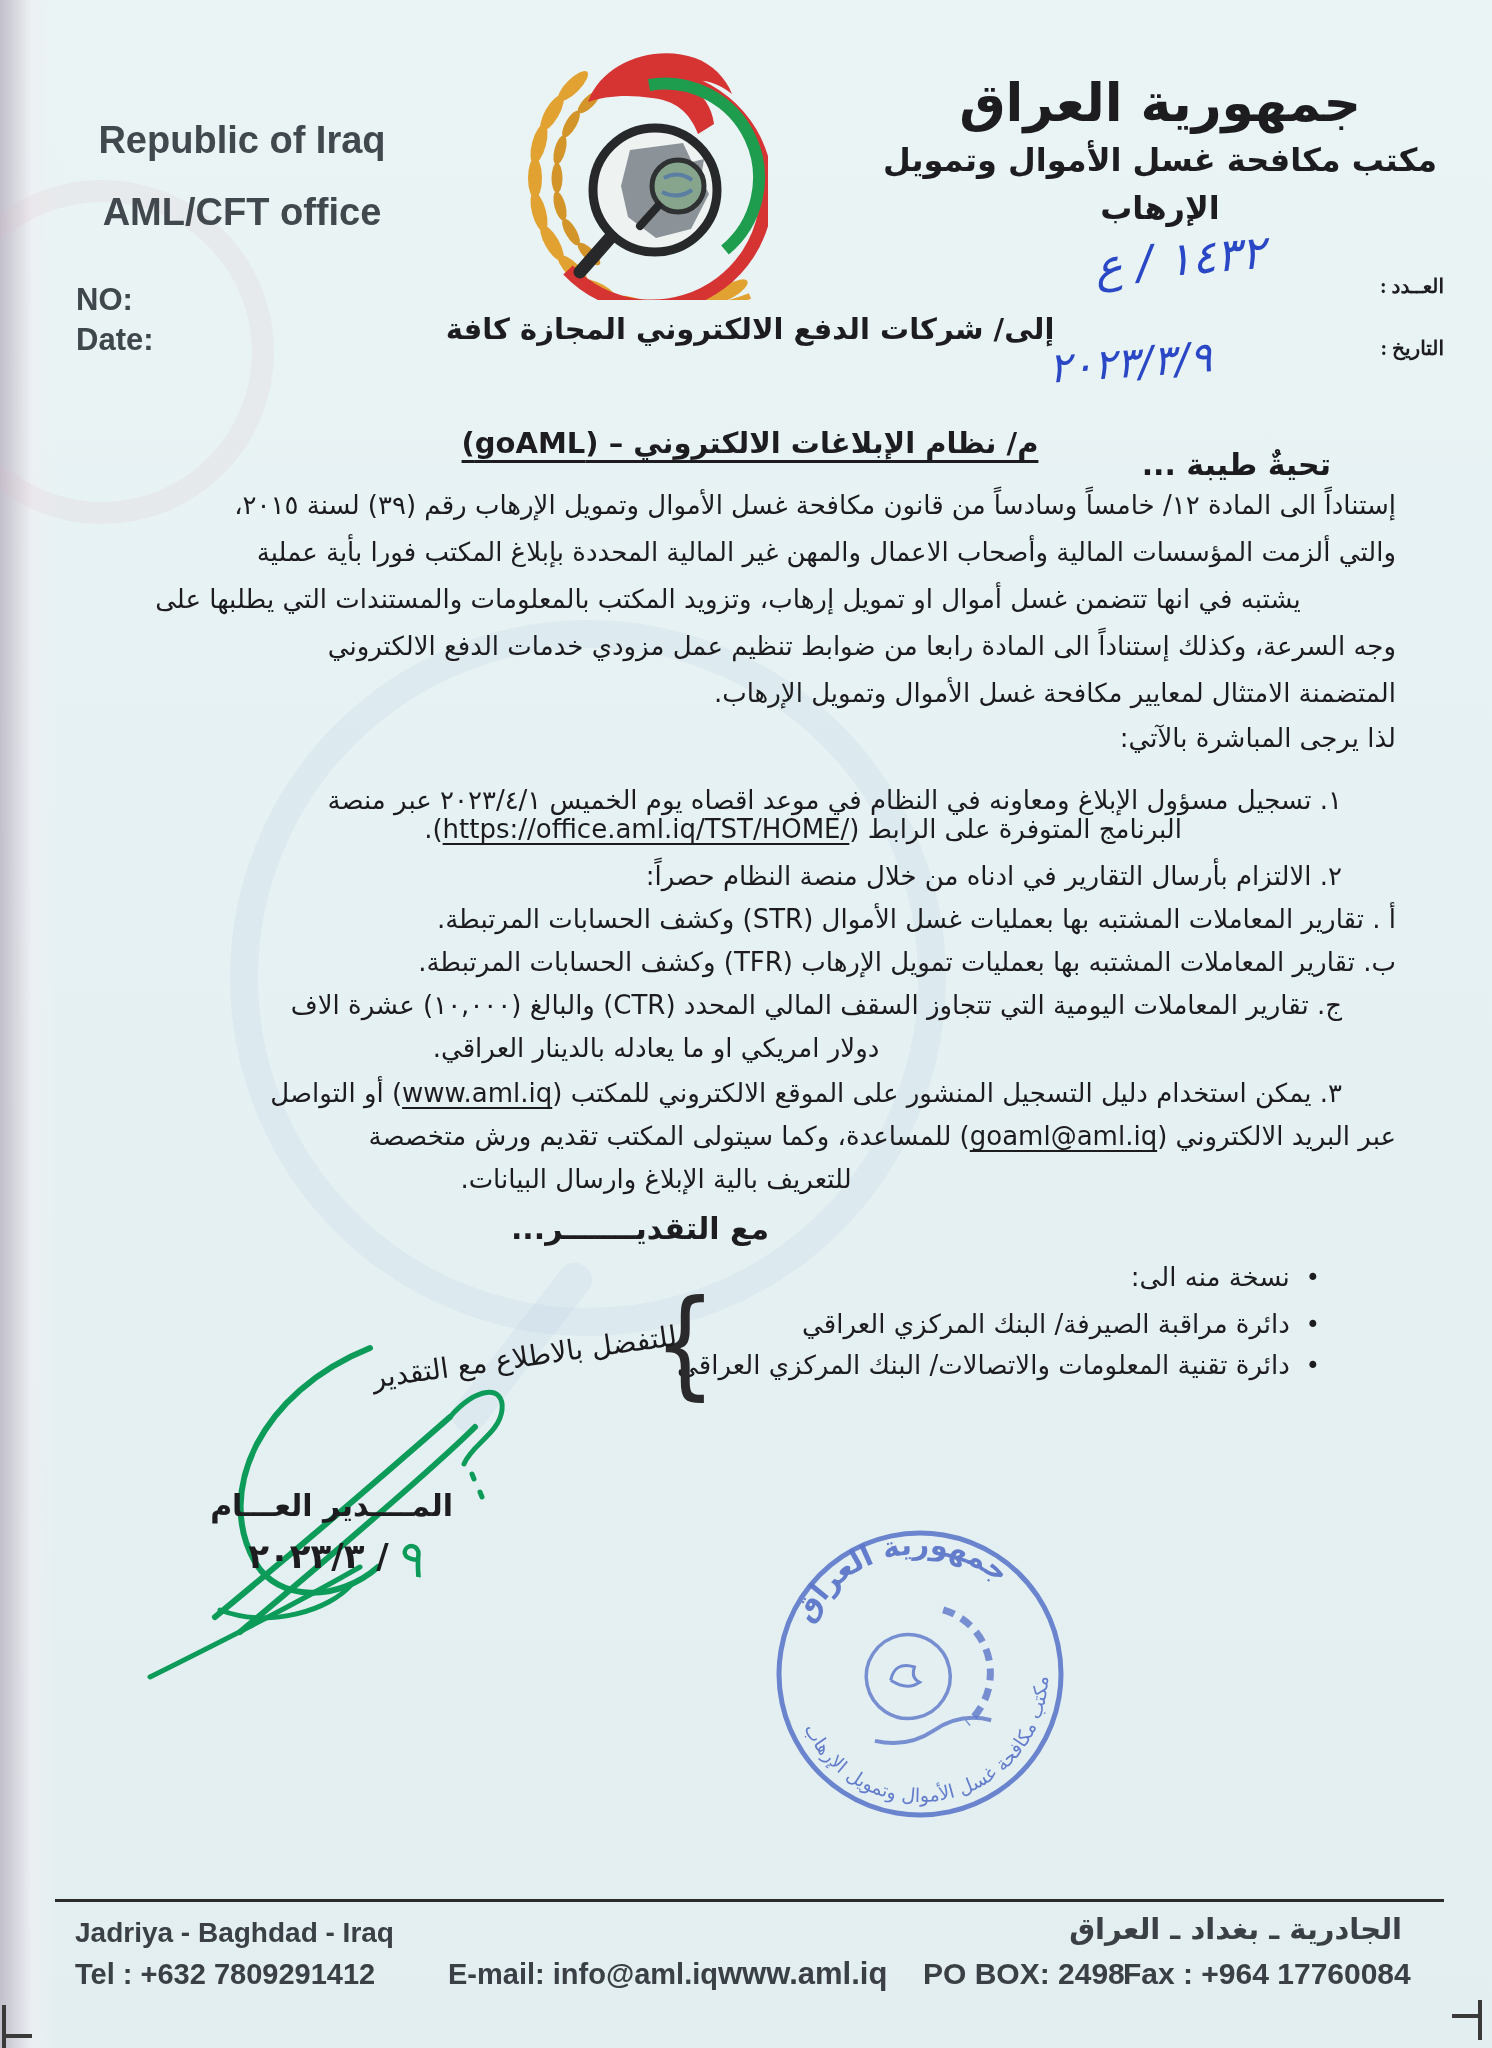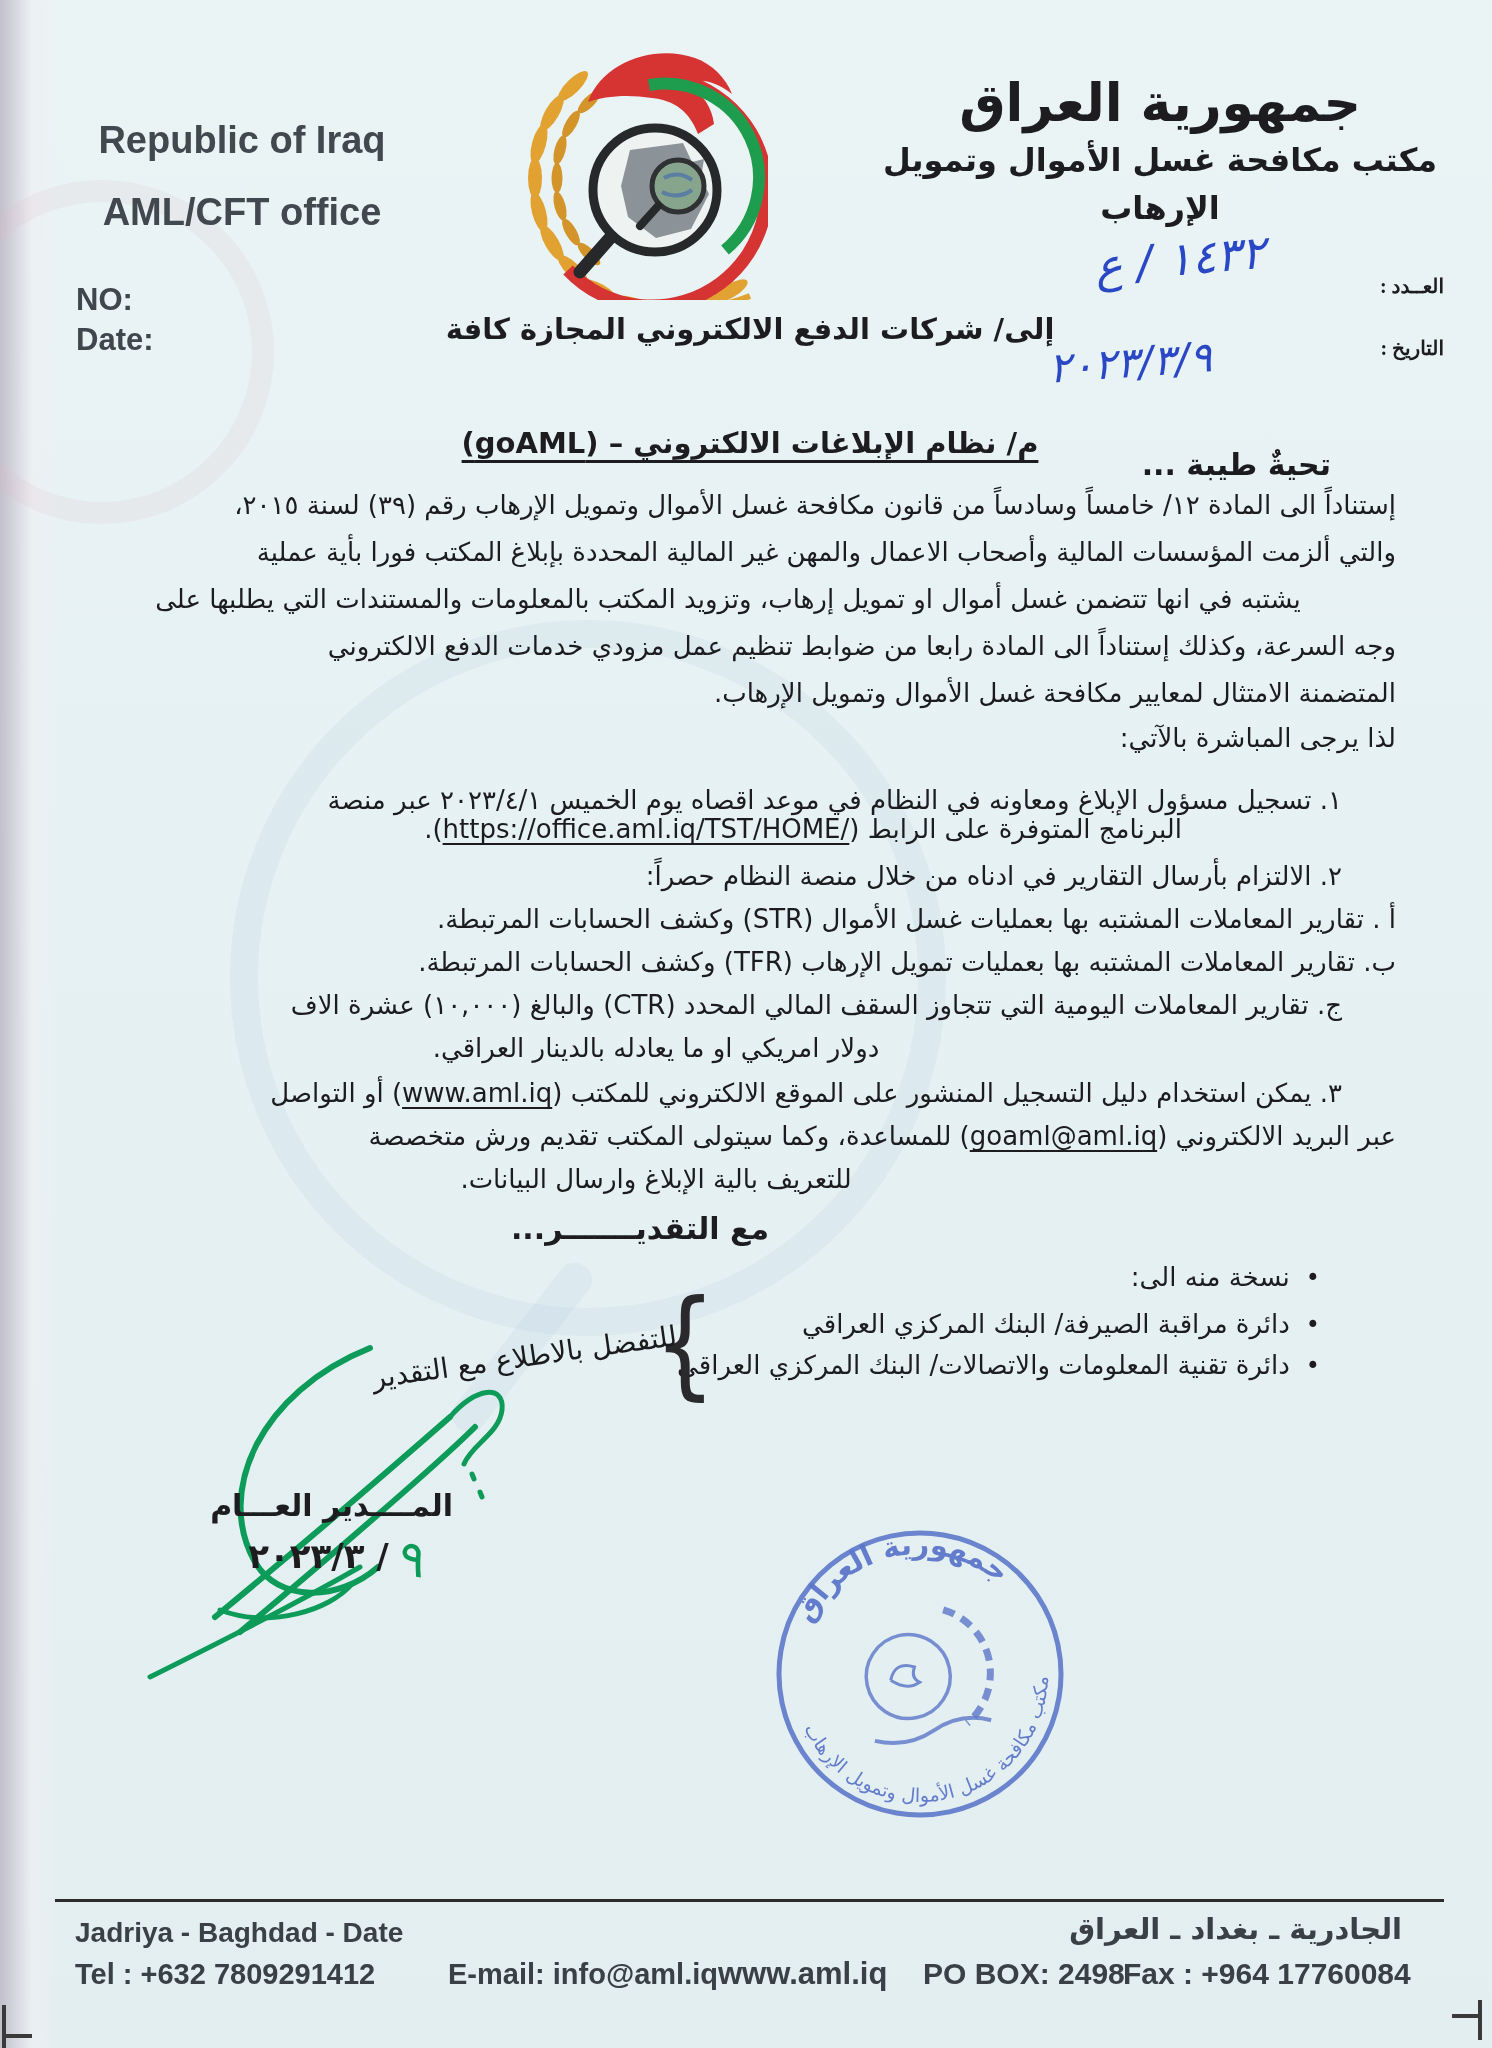--- a/index.html
+++ b/index.html
@@ -215,21 +215,21 @@
     </g>
     <text font-size="29" font-weight="bold" fill="#4a67c4" opacity=".95">
       <textPath href="#tp" startOffset="50%" text-anchor="middle">جمهورية العراق</textPath>
     </text>
     <text font-size="19" fill="#4a67c4" opacity=".95">
       <textPath href="#bp" startOffset="50%" text-anchor="middle">مكتب مكافحة غسل الأموال وتمويل الإرهاب</textPath>
     </text>
   </svg>
 
   <div class="foot-line"></div>
-  <div class="foot" style="left:75px;top:1917px;font-size:28px;">Jadriya - Baghdad - Date</div>
+  <div class="foot" style="left:75px;top:1917px;font-size:28px;">Jadriya - Baghdad - Iraq</div>
   <div class="foot ar" style="right:90px;top:1912px;font-size:29px;">الجادرية ـ بغداد ـ العراق</div>
   <div class="foot" style="left:75px;top:1958px;font-size:29px;">Tel : +632   7809291412</div>
   <div class="foot" style="left:448px;top:1958px;font-size:29px;">E-mail: info@aml.iq</div>
   <div class="foot" style="left:718px;top:1956px;font-size:31px;">www.aml.iq</div>
   <div class="foot" style="left:923px;top:1957px;font-size:30px;">PO BOX: 2498</div>
   <div class="foot" style="left:1115px;top:1957px;font-size:30px;margin-left:8px;">Fax : +964 17760084</div>
 
 </div>
 
 </body></html>

